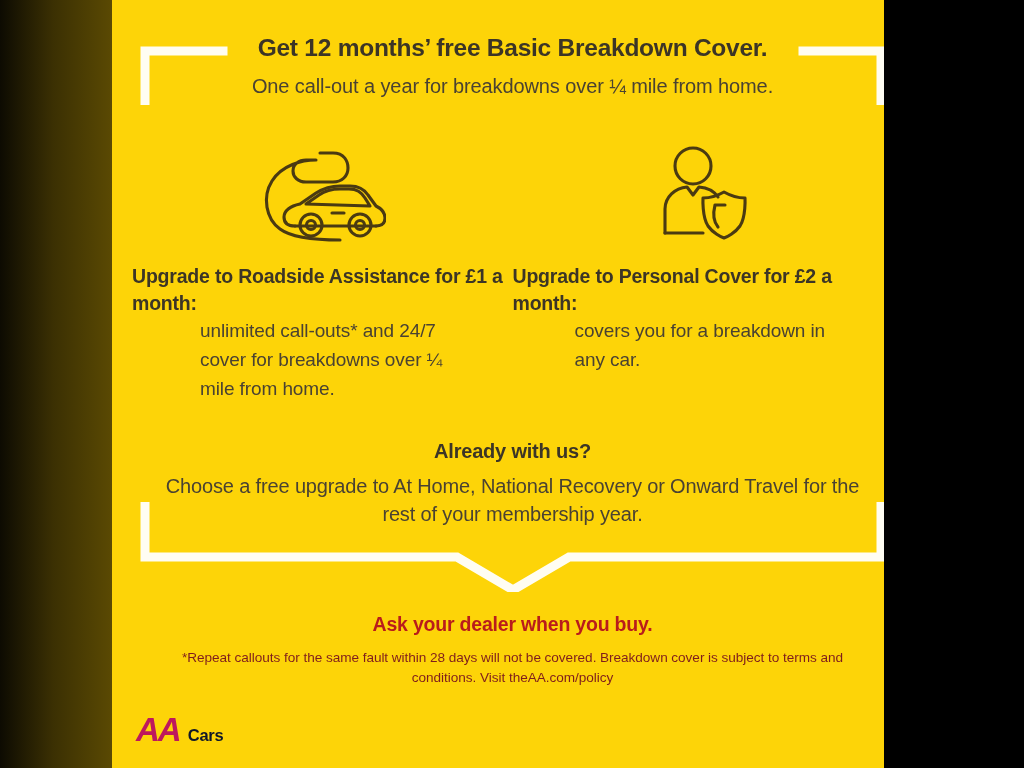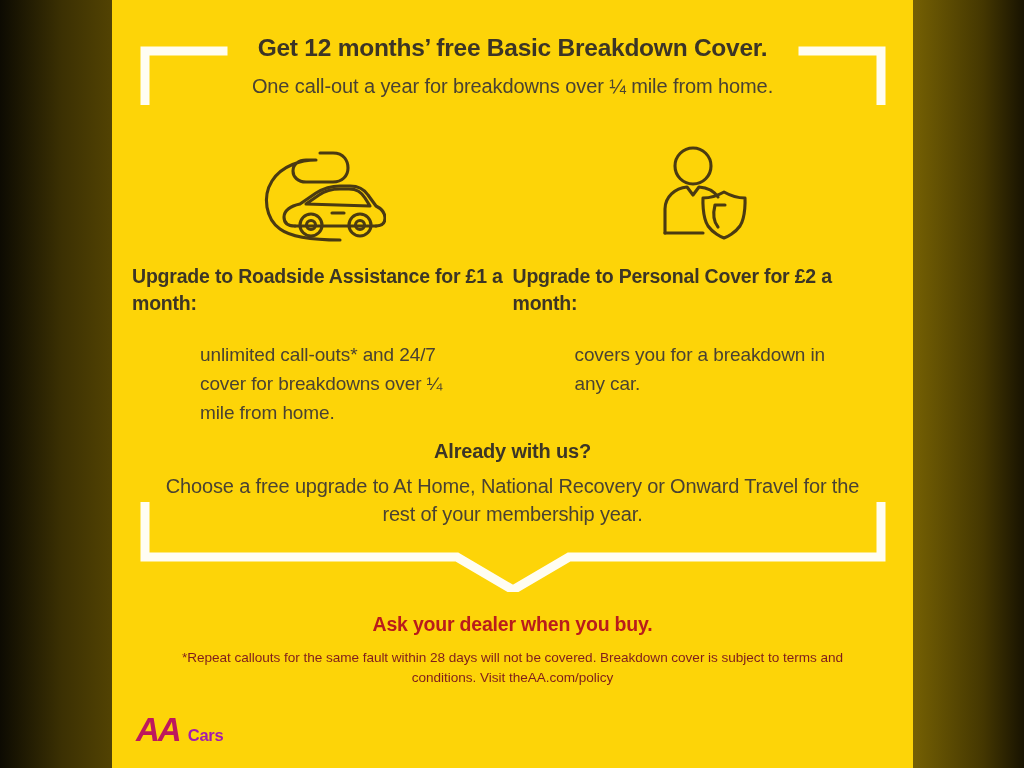--- a/index.html
+++ b/index.html
@@ -9,21 +9,21 @@
   }
   body {
     width: 1024px;
     height: 768px;
     overflow: hidden;
     font-family: "Liberation Sans", sans-serif;
   }
 
   #stage {
     position: relative;
-    width: 1024px;
+    width: 884px;
     height: 768px;
     overflow: hidden;
     background: #b79a06;
   }
 
   
   .backdrop {
     position: absolute;
     inset: 0;
     background:
@@ -119,21 +119,21 @@
   }
   .col-heading {
     margin-top: 18px;
     font-size: 19.5px;
     font-weight: bold;
     color: #3c3526;
     line-height: 1.38;
     letter-spacing: -0.2px;
   }
   .col-body {
-    margin-top: 24px;
+    margin-top: 0;
     font-size: 19px;
     color: #4a4232;
     line-height: 1.52;
     letter-spacing: -0.1px;
   }
   .col-left .col-body { padding: 0 68px; }
   .col-right .col-body { padding: 0 62px; }
 
   
   .already {
@@ -195,21 +195,21 @@
     font-weight: bold;
     font-style: italic;
     color: #be185d;
     letter-spacing: -2px;
     line-height: 1;
   }
   .logo-cars {
     margin-left: 8px;
     font-size: 16.5px;
     font-weight: bold;
-    color: #a21caf;
+    color: #0f172a;
     letter-spacing: -0.2px;
     line-height: 1;
   }
 </style>
 </head>
 <body>
 
 <div id="stage">
 
   <div class="backdrop"></div>

